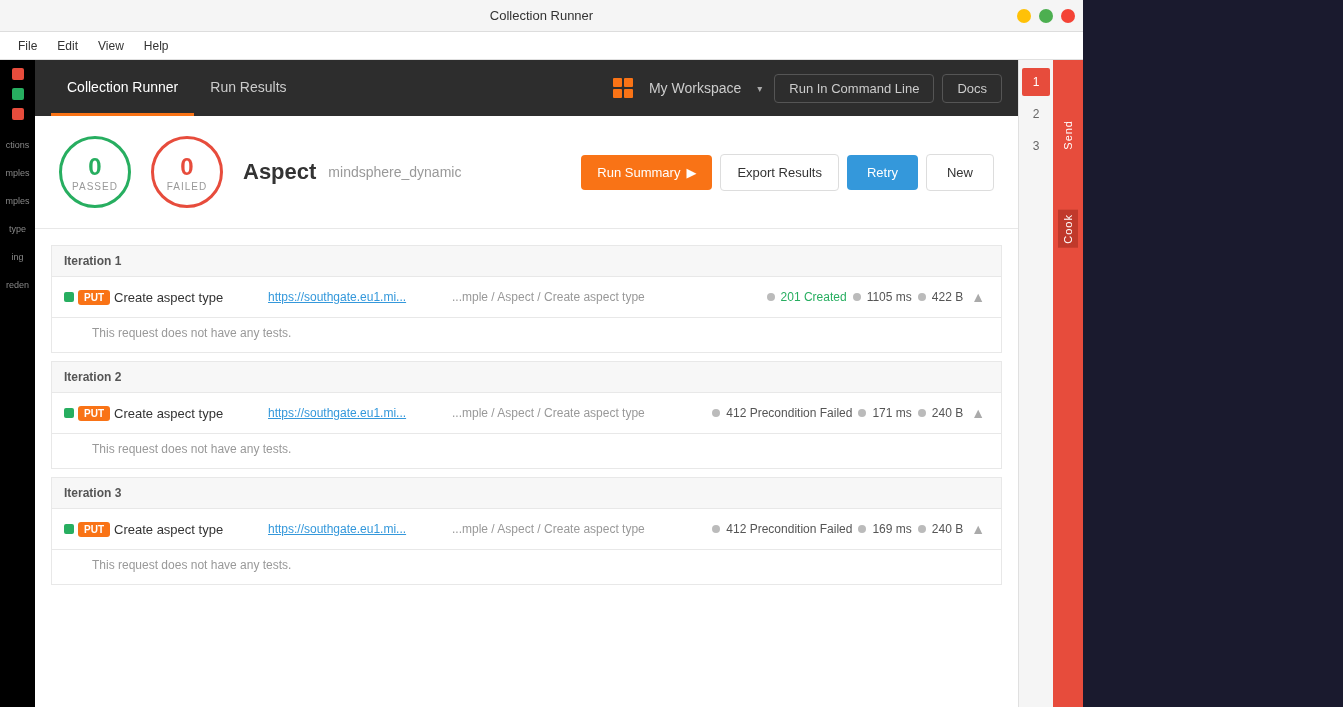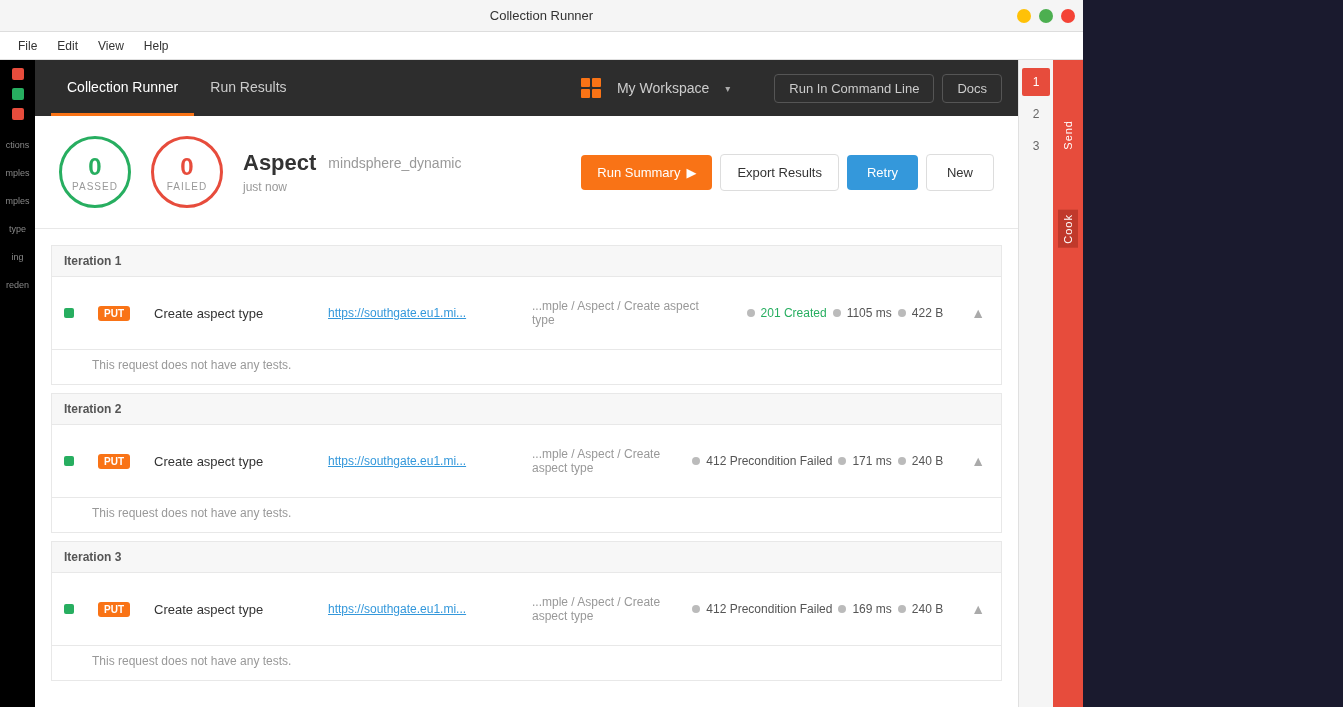--- a/index.html
+++ b/index.html
@@ -181,21 +181,20 @@
     .workspace-arrow { font-size: 10px; color: #aaa; }
     .run-cmd-btn {
       background: #2d2d2d;
       border: 1px solid #555;
       color: #ccc;
       padding: 6px 14px;
       font-size: 13px;
       cursor: pointer;
       border-radius: 4px;
       margin-right: 8px;
-      margin-left: 32px;
     }
     .docs-btn {
       background: #2d2d2d;
       border: 1px solid #555;
       color: #ccc;
       padding: 6px 14px;
       font-size: 13px;
       cursor: pointer;
       border-radius: 4px;
       text-align: center;
@@ -320,24 +319,24 @@
       font-size: 12px;
       color: #555;
       font-weight: 600;
       border: 1px solid #e8e8e8;
       border-bottom: none;
       margin-top: 8px;
     }
     .request-row {
       display: flex;
       align-items: center;
-      padding: 22px 12px;
+      padding: 10px 12px;
       border: 1px solid #e8e8e8;
       background: #fff;
-      gap: 24px;
+      gap: 4px;
     }
     .request-status-dot {
       width: 10px;
       height: 10px;
       border-radius: 2px;
       flex-shrink: 0;
     }
     .request-status-dot.success { background: #27ae60; }
     .method-badge {
       background: #f97316;
@@ -489,21 +488,20 @@
           </div>
           <div class="circle-badge failed">
             <span class="circle-badge-num">0</span>
             <span class="circle-badge-label">FAILED</span>
           </div>
           <div class="aspect-info">
             <div class="aspect-title">
               <span>Aspect</span>
               <span style="font-size:14px;color:#999;font-weight:400;">mindsphere_dynamic</span>
             </div>
-            <div class="aspect-subtitle">just now</div>
           </div>
           <div class="header-actions">
             <button class="run-summary-btn">
               <span>Run Summary</span>
               <span>▶</span>
             </button>
             <button class="export-btn">Export Results</button>
             <button class="retry-btn">Retry</button>
             <button class="new-btn">New</button>
           </div>

